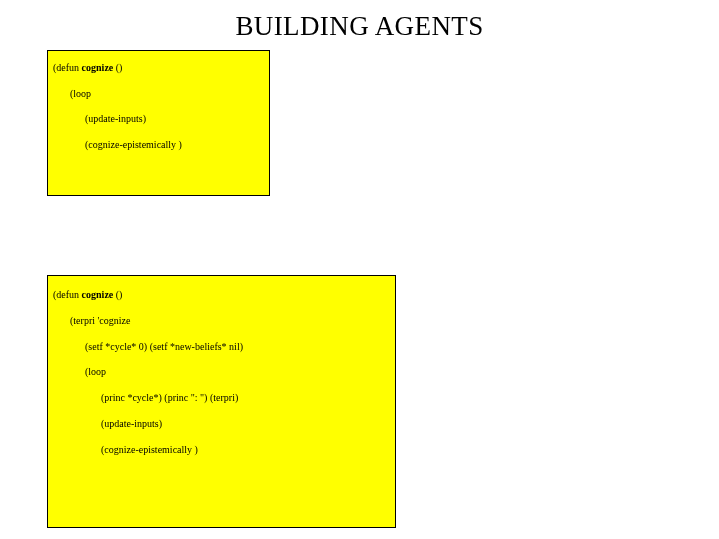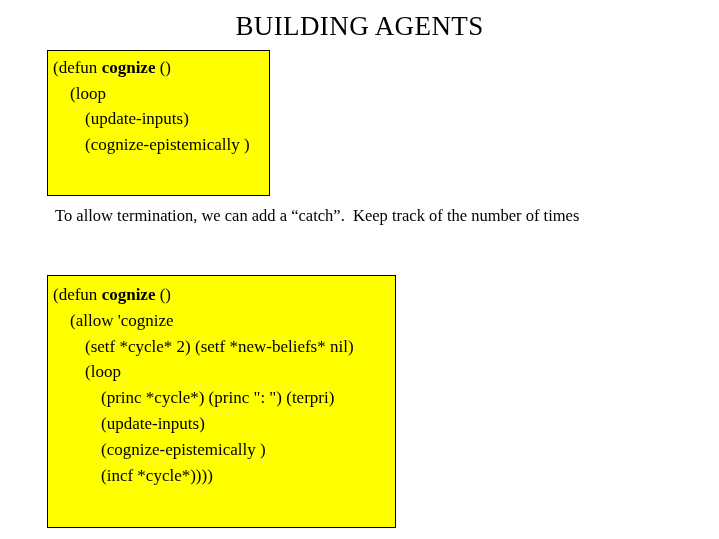--- a/index.html
+++ b/index.html
@@ -58,21 +58,21 @@
   #code-box-2 {
     left: 47px;
     top: 275px;
     width: 349px;
     height: 253px;
     padding: 6px 0 0 5px;
   }
 
   .code-line {
     font-family: "Liberation Serif", "DejaVu Serif", serif;
-    font-size: 17px;
+    font-size: 10px;
     line-height: 25.5px;
     white-space: pre;
     color: #000000;
   }
 
   #code-box-2 .code-line {
     line-height: 25.8px;
   }
 
   .code-line b {
@@ -114,29 +114,27 @@
   <div class="code-box" id="code-box-1" style="background: rgb(255, 255, 0); border-color: rgb(0, 0, 0);">
     <div class="code-lines">
         <div class="code-line ind-0"><span>(defun </span><b>cognize</b><span> ()</span></div>
         <div class="code-line ind-1"><span>(loop</span></div>
         <div class="code-line ind-2"><span>(update-inputs)</span></div>
         <div class="code-line ind-2"><span>(cognize-epistemically )</span></div>
       </div>
   </div>
 
   <div class="body-para">
-    <span class="para-line">To allow termination, we can add a “catch”.  Keep track of the number of times</span>
   </div>
 
   <div class="code-box" id="code-box-2" style="background: rgb(255, 255, 0); border-color: rgb(0, 0, 0);">
     <div class="code-lines">
         <div class="code-line ind-0"><span>(defun </span><b>cognize</b><span> ()</span></div>
-        <div class="code-line ind-1"><span>(allow 'cognize</span></div>
-        <div class="code-line ind-2"><span>(setf *cycle* 2) (setf *new-beliefs* nil)</span></div>
+        <div class="code-line ind-1"><span>(terpri 'cognize</span></div>
+        <div class="code-line ind-2"><span>(setf *cycle* 0) (setf *new-beliefs* nil)</span></div>
         <div class="code-line ind-2"><span>(loop</span></div>
         <div class="code-line ind-3"><span>(princ *cycle*) (princ ": ") (terpri)</span></div>
         <div class="code-line ind-3"><span>(update-inputs)</span></div>
         <div class="code-line ind-3"><span>(cognize-epistemically )</span></div>
-        <div class="code-line ind-3"><span>(incf *cycle*))))</span></div>
       </div>
   </div>
 
 </div>
 
 </body></html>

